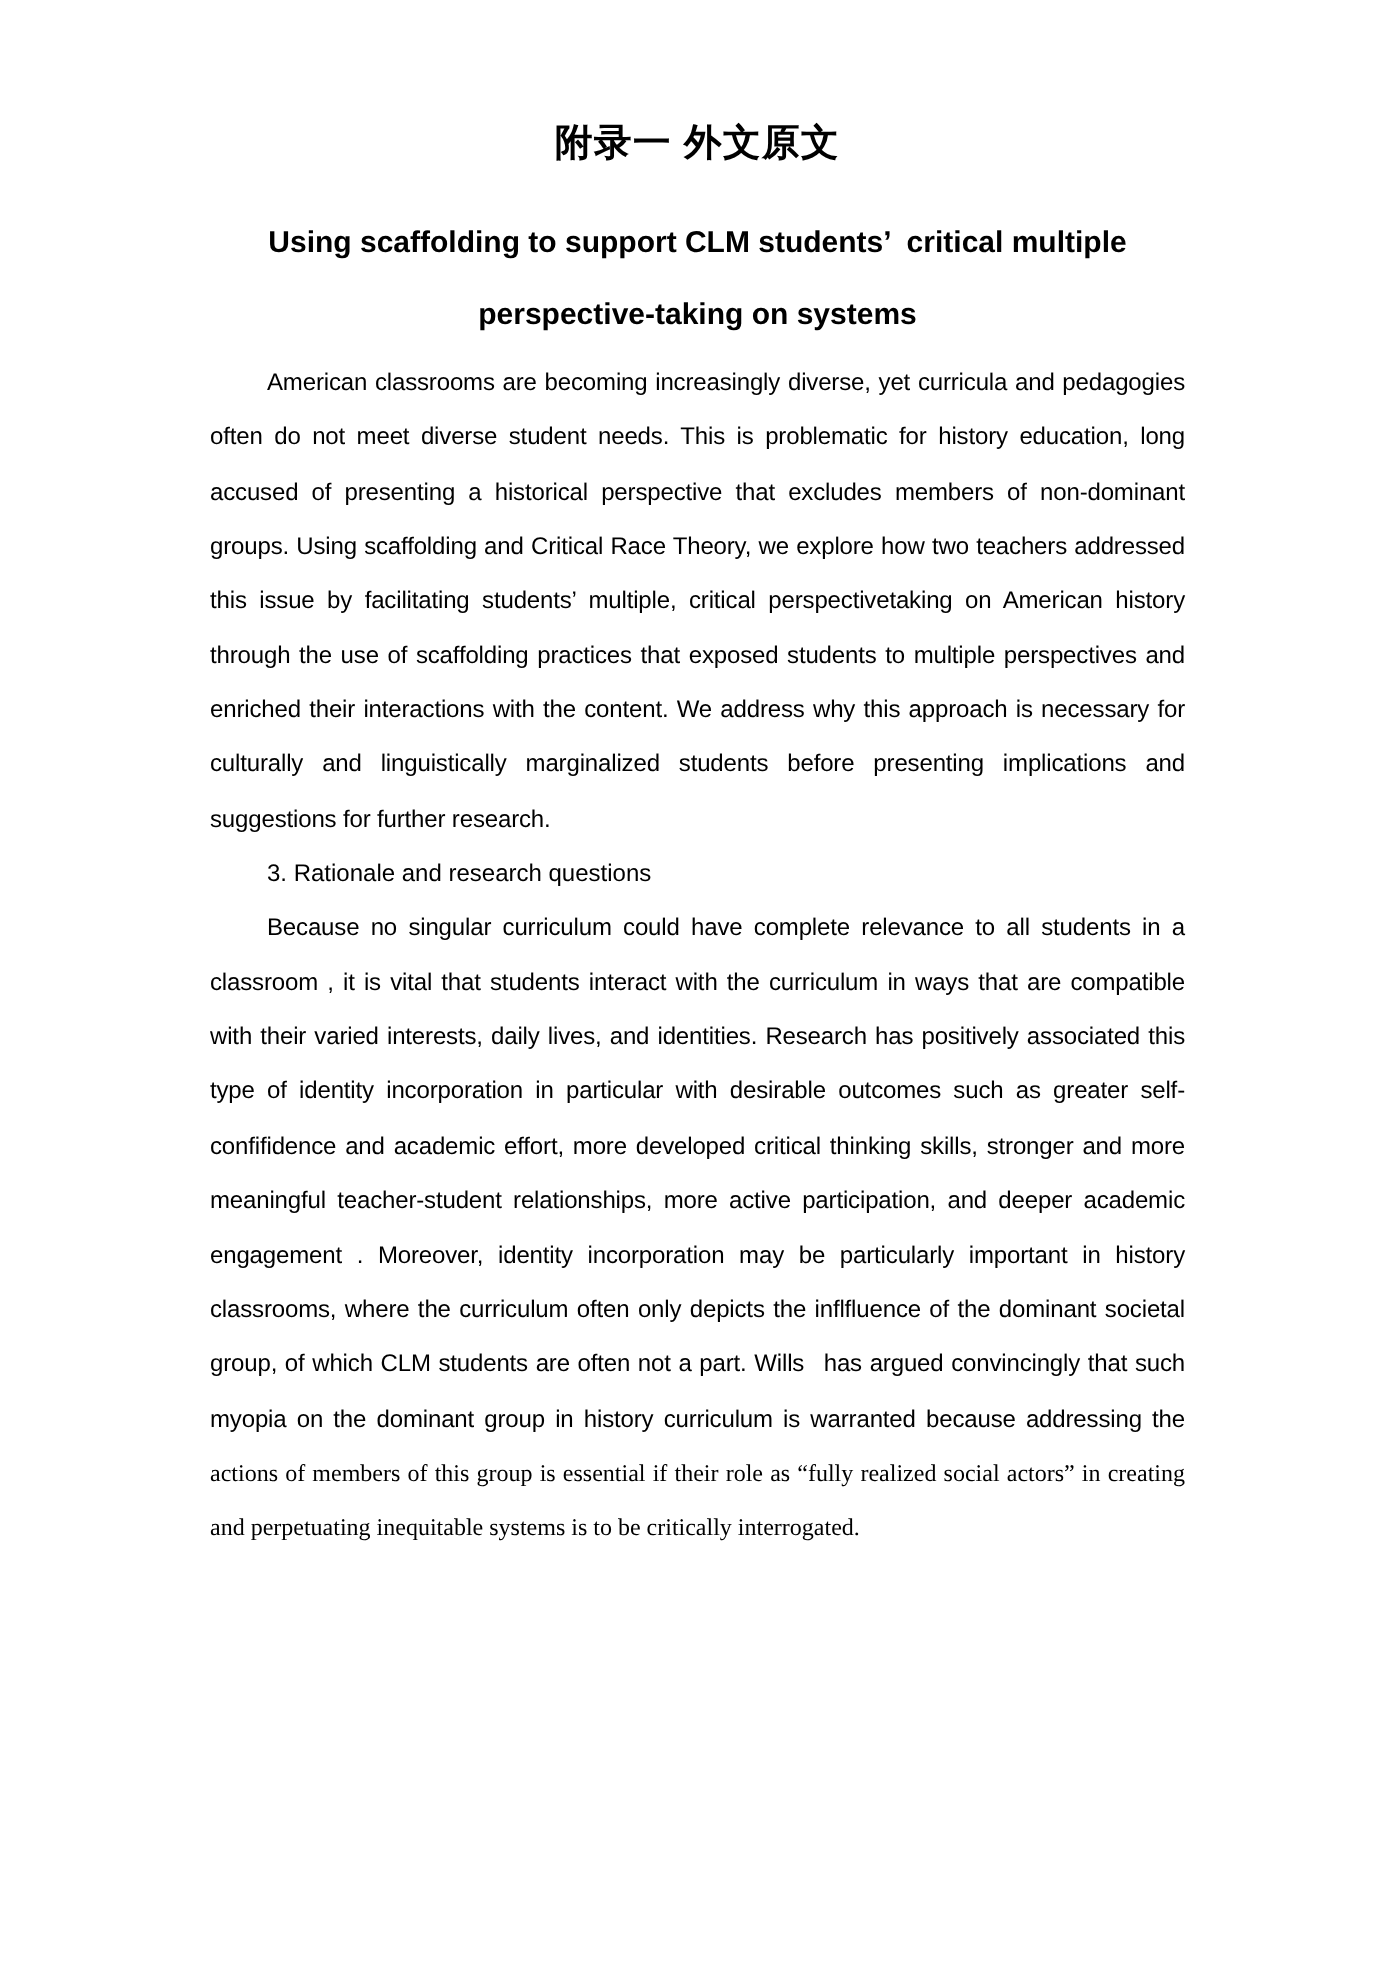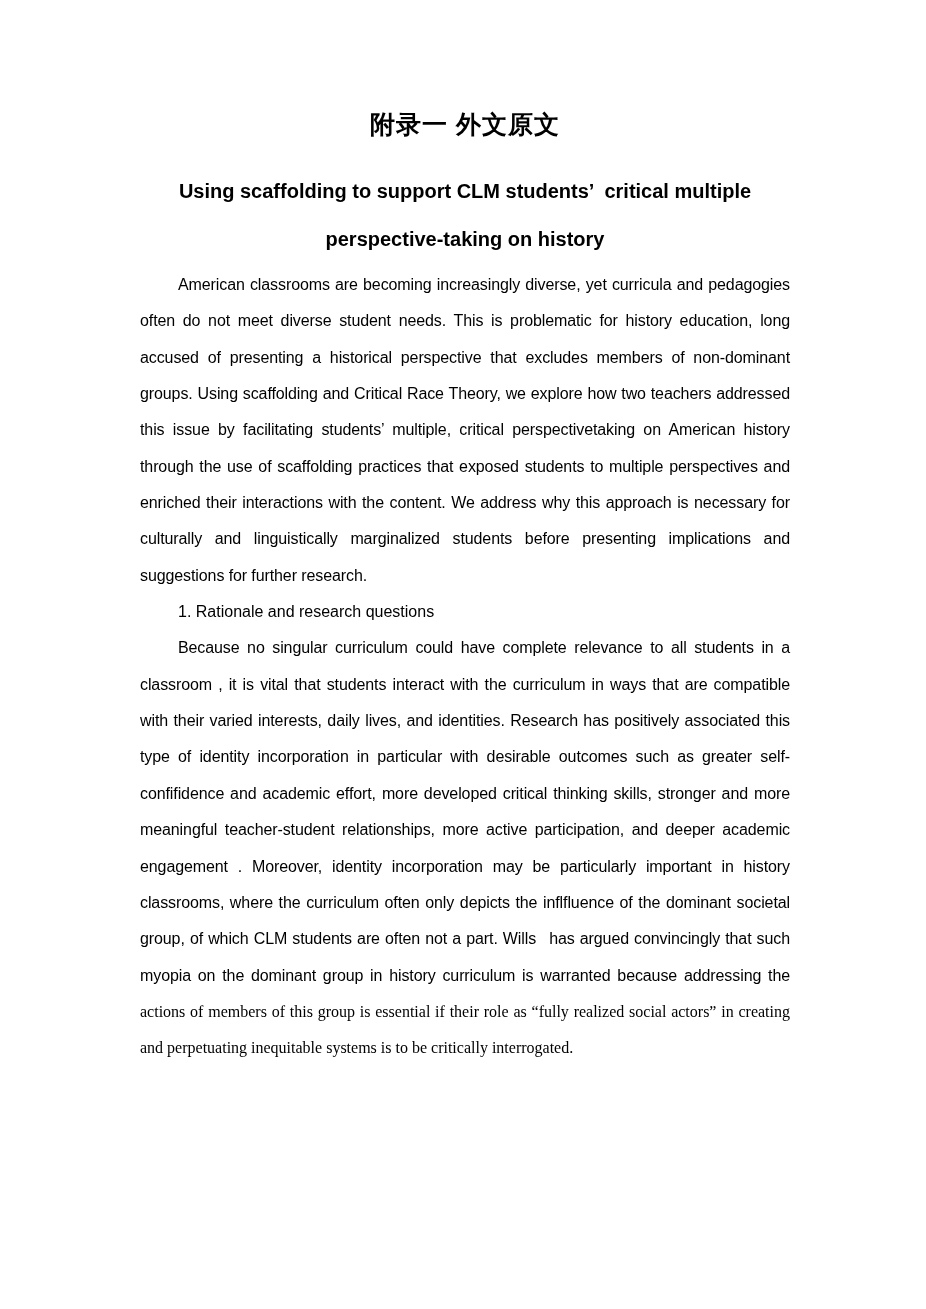--- a/index.html
+++ b/index.html
@@ -14,21 +14,21 @@
     background: #ffffff;
     overflow: hidden;
     color: #000000;
     font-family: "Liberation Sans", sans-serif;
   }
   .content {
     margin: 0 136px 0 140px; 
   }
   .appendix-title {
     margin: 0;
-    padding-top: 108px;
+    padding-top: 79px;
     font-size: 25px;
     line-height: 32px;
     font-weight: 700;
     text-align: center;
     letter-spacing: 1px;
     font-family: "Liberation Sans", sans-serif;
   }
   .paper-title {
     margin: 27px 0 0 0;
     font-size: 20px;
@@ -67,29 +67,29 @@
 </head>
 <body>
 
 <div class="page">
   <div class="content">
 
     <h1 class="appendix-title">附录一 外文原文</h1>
 
     <h2 class="paper-title">
       <span class="title-line">Using scaffolding to support CLM students’ critical multiple</span>
-      <span class="title-line">perspective-taking on history</span>
+      <span class="title-line">perspective-taking on systems</span>
     </h2>
 
     <div class="body-text">
 
 
       <p class="para">American classrooms are becoming increasingly diverse, yet curricula and pedagogies often do not meet diverse student needs. This is problematic for history education, long accused of presenting a historical perspective that excludes members of non-dominant groups. Using scaffolding and Critical Race Theory, we explore how two teachers addressed this issue by facilitating students’ multiple, critical perspectivetaking on American history through the use of scaffolding practices that exposed students to multiple perspectives and enriched their interactions with the content. We address why this approach is necessary for culturally and linguistically marginalized students before presenting implications and suggestions for further research.</p>
 
-      <p class="label-line">1. Rationale and research questions</p>
+      <p class="label-line">3. Rationale and research questions</p>
 
       <p class="para">
         <span>Because no singular curriculum could have complete relevance to all students in a classroom , it is vital that students interact with the curriculum in ways that are compatible with their varied interests, daily lives, and identities. Research has positively associated this type of identity incorporation in particular with desirable outcomes such as greater self-confifidence and academic effort, more developed critical thinking skills, stronger and more meaningful teacher-student relationships, more active participation, and deeper academic engagement . Moreover, identity incorporation may be particularly important in history classrooms, where the curriculum often only depicts the inflfluence of the dominant societal group, of which CLM students are often not a part. Wills  has argued convincingly that such myopia on the dominant group in history curriculum is warranted because addressing the </span><span class="serif-run">actions of members of this group is essential if their role as “fully realized social actors” in creating and perpetuating inequitable systems is to be critically interrogated.</span>
       </p>
 
     </div>
   </div>
 </div>
 
 </body></html>

